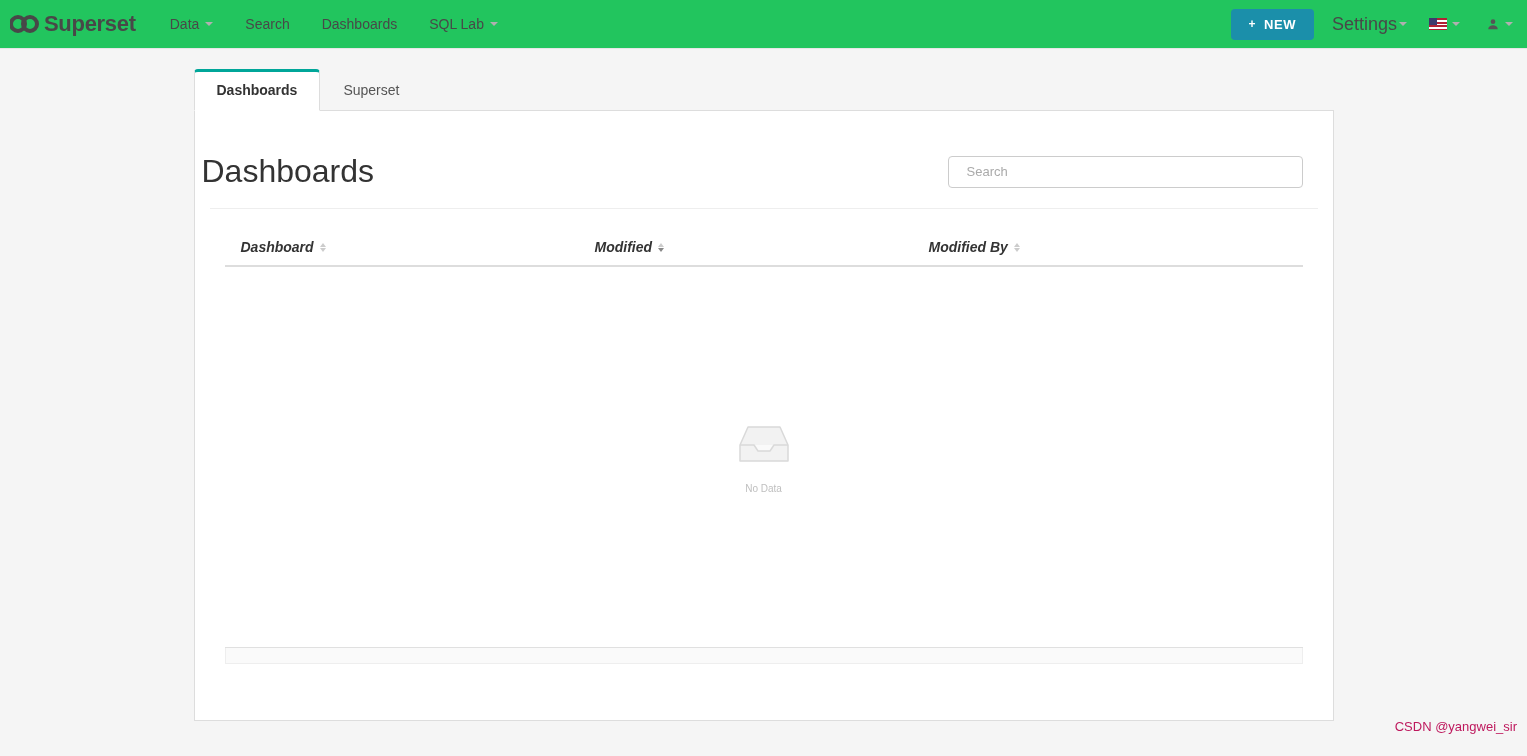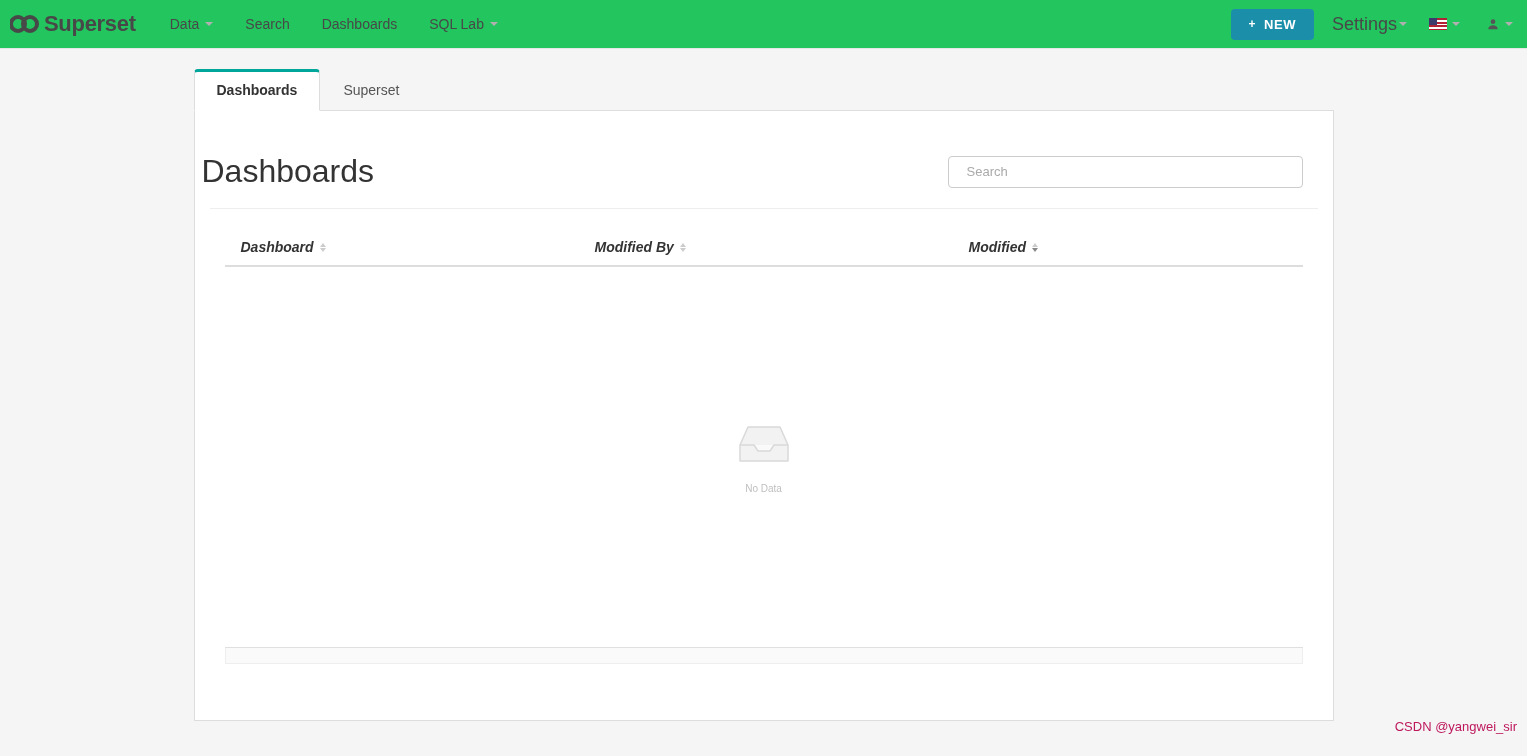--- a/index.html
+++ b/index.html
@@ -296,34 +296,34 @@
 
     <div class="table-wrap">
       <div class="table-head">
         <div class="th th-dashboard">
           <span>Dashboard</span>
           <span class="sort-icon">
               <span class="up"></span>
               <span class="down"></span>
             </span>
         </div>
+        <div class="th th-modified">
+          <span>Modified</span>
+          <span class="sort-icon desc">
+              <span class="up"></span>
+              <span class="down"></span>
+            </span>
+        </div>
         <div class="th th-modifiedby">
           <span>Modified By</span>
           <span class="sort-icon">
               <span class="up"></span>
               <span class="down"></span>
             </span>
         </div>
-        <div class="th th-modified">
-          <span>Modified</span>
-          <span class="sort-icon desc">
-              <span class="up"></span>
-              <span class="down"></span>
-            </span>
-        </div>
       </div>
 
       <div class="empty">
         <svg width="56" height="44" viewBox="0 0 56 44">
           <path d="M4 24 L12 6 H44 L52 24 V40 H4 Z" fill="#f2f2f2" stroke="#d9d9d9" stroke-width="1.5" stroke-linejoin="round"></path>
           <path d="M4 24 H18 L22 30 H34 L38 24 H52" fill="#fafafa" stroke="#d9d9d9" stroke-width="1.5" stroke-linejoin="round"></path>
         </svg>
         <span class="empty-text">No Data</span>
       </div>
     </div>

